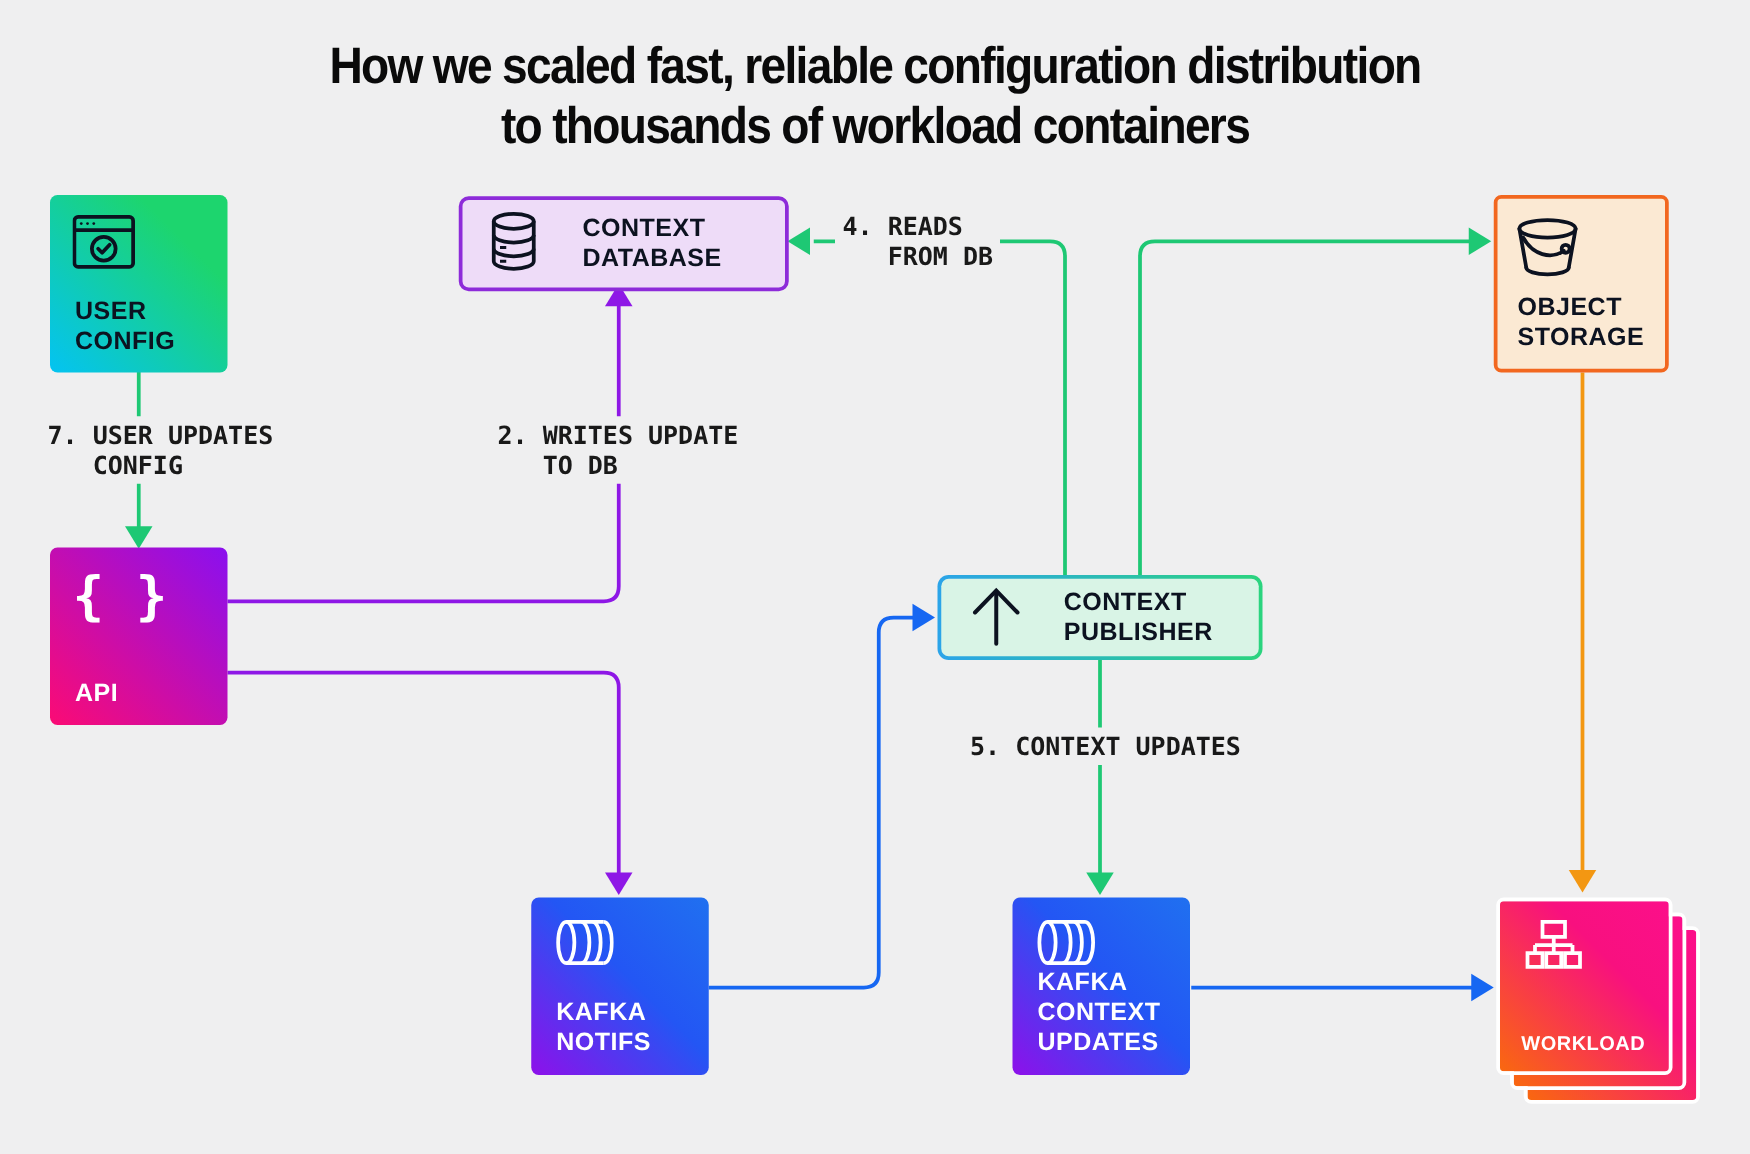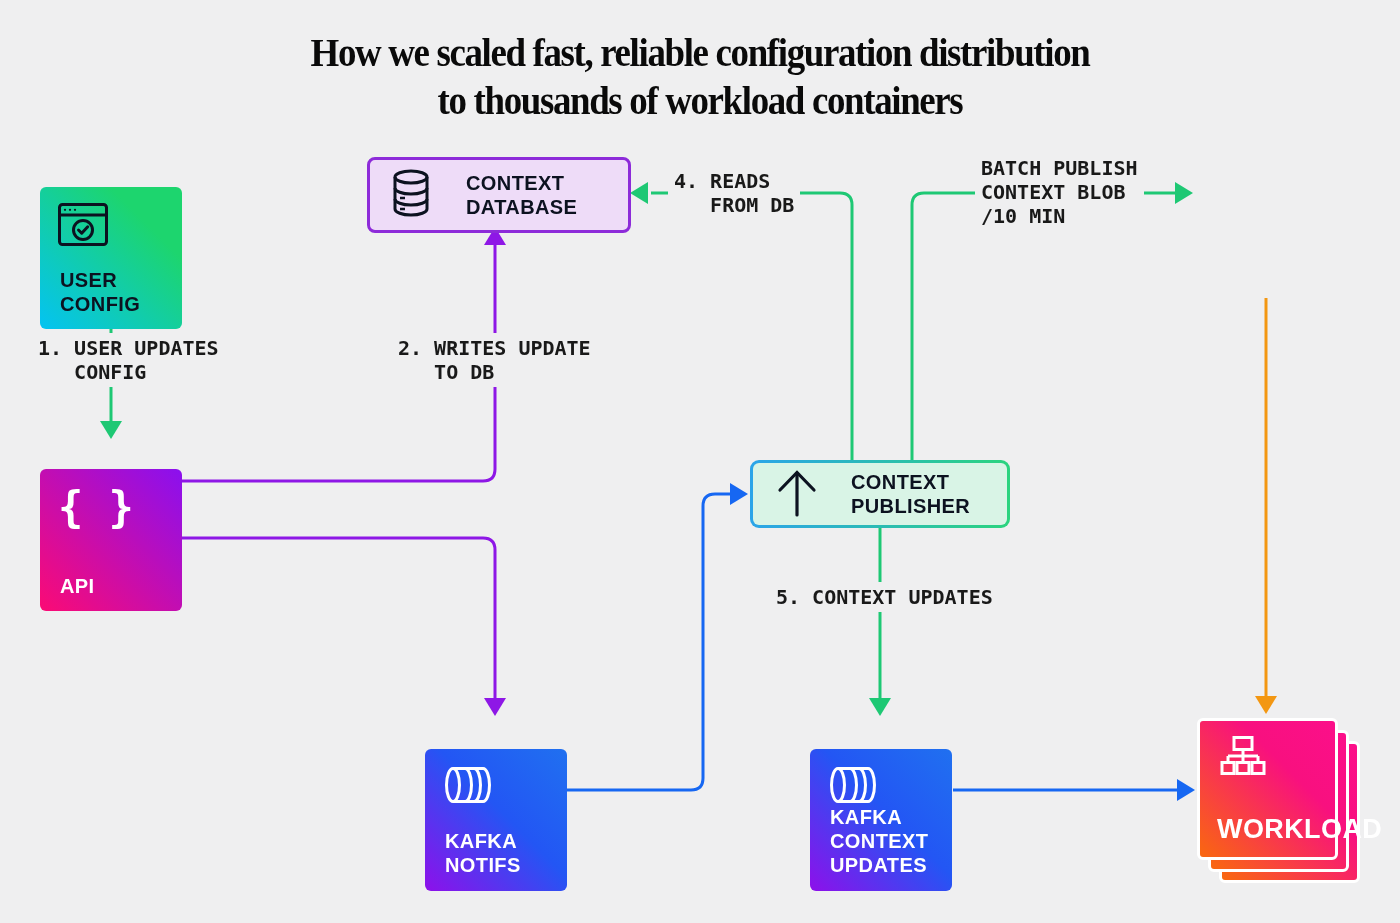--- a/index.html
+++ b/index.html
@@ -1,25 +1,25 @@
 <!DOCTYPE html>
 <html><head>
 <meta charset="utf-8">
 <style>
   html,body{margin:0;padding:0;}
   body{background:#efeff0;font-family:"Liberation Sans",sans-serif;}
   .canvas{position:relative;width:1400px;height:923px;background:#efeff0;overflow:hidden;}
 
   
-  .title{position:absolute;left:0;top:28px;width:1400px;text-align:center;color:#0a0a0a;font-family:Liberation Serif, serif;}
+  .title{position:absolute;left:0;top:28px;width:1400px;text-align:center;color:#0a0a0a;}
   .title .tline{display:block;font-weight:800;font-size:41px;line-height:48px;letter-spacing:-1.5px;transform:scaleX(.9);transform-origin:50% 50%;}
 
   
   .node{position:absolute;box-sizing:border-box;z-index:3;}
-  .sq{width:142px;height:142px;border-radius:6px;margin-top:31px;}
+  .sq{width:142px;height:142px;border-radius:6px;}
   .node .nlabel{position:absolute;left:20px;bottom:13px;font-weight:700;font-size:20px;line-height:24px;letter-spacing:.4px;white-space:pre;}
   .dark-label{color:#ffffff;}
   .light-label{color:#0c1220;}
   .node .icon{position:absolute;left:18px;top:16px;}
 
   .user-config{left:40px;top:156px;background:linear-gradient(45deg,#04c3f2,#1dd56e 75%);}
   .api{left:40px;top:438px;background:linear-gradient(45deg,#fb0b74,#8a10ef);}
   .braces{font-family:"DejaVu Sans Mono",monospace;font-size:42px;font-weight:700;color:#fff;line-height:46px;}
 
   .pillbox{display:flex;align-items:center;z-index:3;position:absolute;}
@@ -39,21 +39,21 @@
 
   .kafka{background:linear-gradient(45deg,#8e10ea,#2356f4 55%,#2070f0);}
   .kafka-notifs{left:425px;top:718px;}
   .kafka-updates{left:810px;top:718px;}
   .kafka .nlabel{bottom:14px;}
 
   .wl-card{position:absolute;width:141px;height:142px;border:3px solid #ffffff;border-radius:6px;background:linear-gradient(45deg,#f9680f,#f8107f 65%,#fc0f8a);box-sizing:border-box;}
   .wl3{left:1219px;top:741px;z-index:1;}
   .wl2{left:1208px;top:730px;z-index:2;}
   .wl1{left:1197px;top:718px;z-index:3;}
-  .wl1 .nlabel{position:absolute;left:17px;bottom:12px;font-weight:700;font-size:27px;color:#fff;letter-spacing:.4px;}
+  .wl1 .nlabel{position:absolute;left:17px;bottom:12px;font-weight:700;font-size:16px;color:#fff;letter-spacing:.4px;}
   .wl1 .icon{position:absolute;left:20px;top:15px;}
 
   
   svg.connectors{position:absolute;left:0;top:0;z-index:1;}
 
   
   .elabel{position:absolute;z-index:2;background:#efeff0;color:#191919;font-family:"DejaVu Sans Mono",monospace;font-weight:700;font-size:20px;line-height:24px;white-space:pre;padding:3px 6px;}
   .el1{left:32px;top:333px;}
   .el2{left:392px;top:333px;}
   .el3{left:357px;top:611px;}
@@ -97,30 +97,27 @@
       <polygon points="869,698 891,698 880,716" fill="#1ec874" stroke="none"></polygon>
 
       <path d="M953 790 L1180 790" stroke="#1667f2"></path>
       <polygon points="1177,779 1177,801 1195,790" fill="#1667f2" stroke="none"></polygon>
 
       <path d="M1266 298 L1266 699" stroke="#f39712"></path>
       <polygon points="1255,696 1277,696 1266,714" fill="#f39712" stroke="none"></polygon>
     </g>
   </svg>
 
-  <div class="elabel el1">1. USER UPDATES
+  <div class="elabel el1">7. USER UPDATES
    CONFIG</div>
   <div class="elabel el2">2. WRITES UPDATE
    TO DB</div>
   <div class="elabel el4">4. READS
    FROM DB</div>
   <div class="elabel el5">5. CONTEXT UPDATES</div>
-  <div class="elabel elbatch">BATCH PUBLISH
-CONTEXT BLOB
-/10 MIN</div>
 
   <div class="node sq user-config">
     <span class="icon">
       <svg width="50" height="44" viewBox="0 0 50 44" fill="none" stroke="#0c1220" stroke-width="3">
         <rect x="1.5" y="1.5" width="47" height="40" rx="3"></rect>
         <line x1="1.5" y1="12" x2="48.5" y2="12"></line>
         <circle cx="7" cy="6.8" r="1.1" fill="#0c1220" stroke="none"></circle>
         <circle cx="12" cy="6.8" r="1.1" fill="#0c1220" stroke="none"></circle>
         <circle cx="17" cy="6.8" r="1.1" fill="#0c1220" stroke="none"></circle>
         <circle cx="25" cy="27" r="9.5"></circle>
@@ -144,20 +141,34 @@
         <path d="M3 19 a16 6 0 0 0 32 0"></path>
         <path d="M3 30 a16 6 0 0 0 32 0"></path>
         <line x1="8" y1="29" x2="13" y2="29" stroke-width="2.5"></line>
         <line x1="8" y1="40" x2="13" y2="40" stroke-width="2.5"></line>
       </svg>
     </span>
     <span class="plabel">CONTEXT
 DATABASE</span>
   </div>
 
+  <div class="node object-storage">
+    <span class="icon">
+      <svg width="52" height="50" viewBox="0 0 52 50" fill="none" stroke="#0c1220" stroke-width="3" stroke-linecap="round">
+        <ellipse cx="26" cy="10" rx="22.5" ry="7"></ellipse>
+        <path d="M3.5 10 L9 41"></path>
+        <path d="M48.5 10 L43 41"></path>
+        <path d="M9 41 a17 5.5 0 0 0 34 0"></path>
+        <path d="M6.5 17 C14 31, 29 35, 39 27.5"></path>
+        <circle cx="40.5" cy="26" r="3.2"></circle>
+      </svg>
+    </span>
+    <span class="nlabel light-label">OBJECT
+STORAGE</span>
+  </div>
 
   <div class="pub-wrap">
     <div class="pub-inner">
       <span class="picon">
         <svg width="44" height="50" viewBox="0 0 44 50" fill="none" stroke="#0c1220" stroke-width="3.2" stroke-linecap="round">
           <line x1="22" y1="48" x2="22" y2="6"></line>
           <path d="M5 23 L22 5.5 L39 23"></path>
         </svg>
       </span>
       <span class="plabel">CONTEXT

